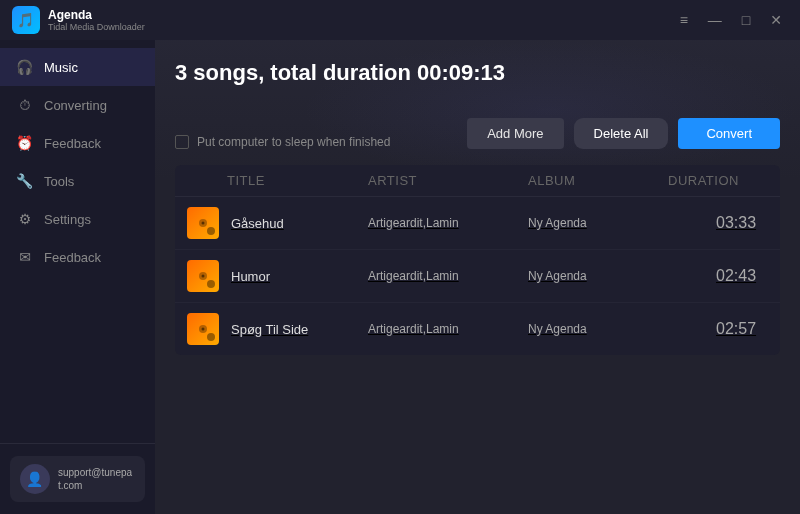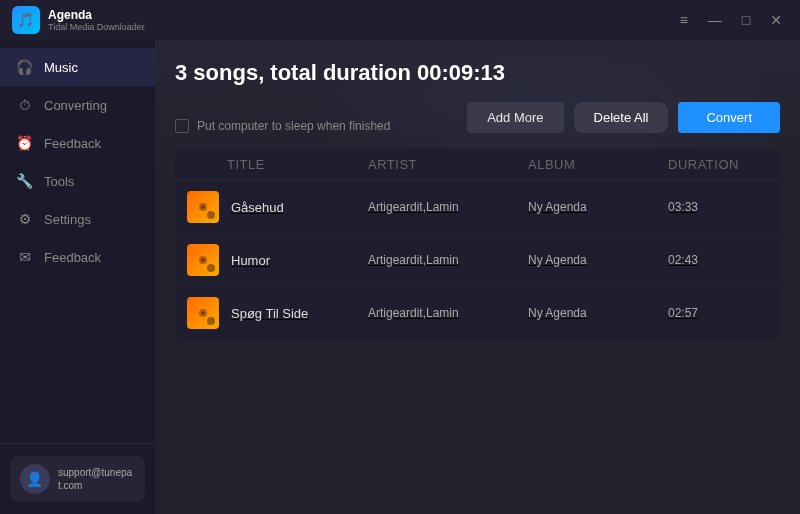--- a/index.html
+++ b/index.html
@@ -164,21 +164,21 @@
     .content-inner {
       position: relative;
       z-index: 1;
       padding: 20px 20px 0 20px;
     }
 
     .page-title {
       color: #ffffff;
       font-size: 22px;
       font-weight: 600;
-      margin-bottom: 16px;
+      margin-bottom: 32px;
     }
 
     .toolbar {
       display: flex;
       align-items: flex-end;
       justify-content: space-between;
       margin-bottom: 16px;
     }
     .checkbox-label {
       display: flex;
@@ -280,21 +280,21 @@
       bottom: 4px;
       right: 4px;
       width: 8px;
       height: 8px;
       border-radius: 50%;
       background: rgba(0,0,0,0.4);
     }
     .cell-title { color: #dddddd; font-size: 13px; padding-left: 4px; }
     .cell-artist { color: #aaa; font-size: 12px; }
     .cell-album { color: #aaa; font-size: 12px; }
-    .cell-duration { color: #aaa; font-size: 12px; }
+    .cell-duration { color: #aaa; font-size: 16px; margin-left: 48px; }
   </style>
 </head>
 <body>
 
 <div class="title-bar">
   <div class="title-bar-left">
     <div class="logo-icon">🎵</div>
     <div class="title-bar-text">
       <span class="app-title">Agenda</span>
       <span class="app-subtitle">Tidal Media Downloader</span>

